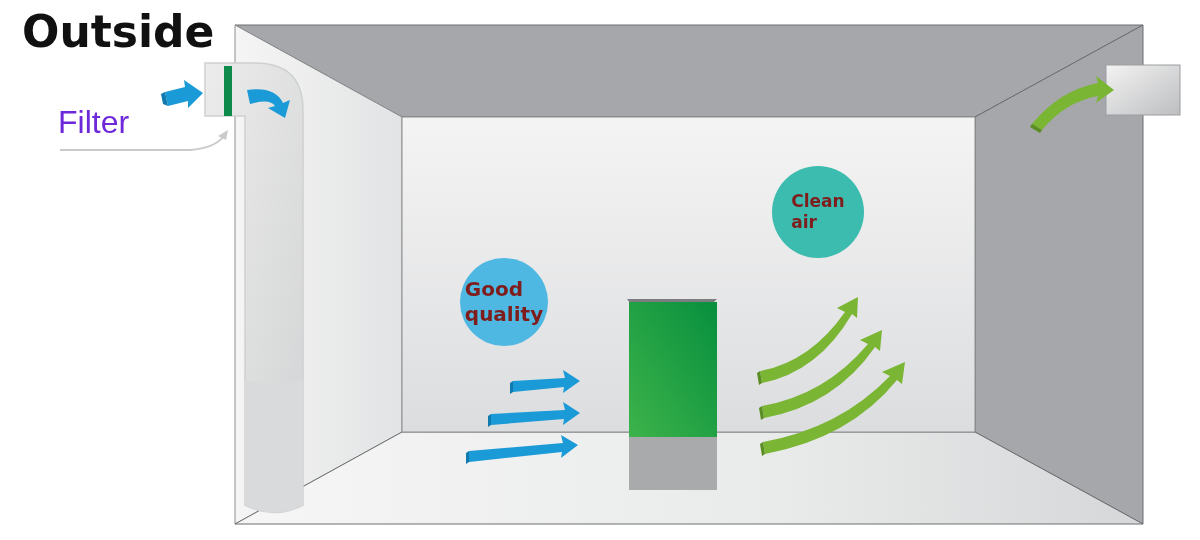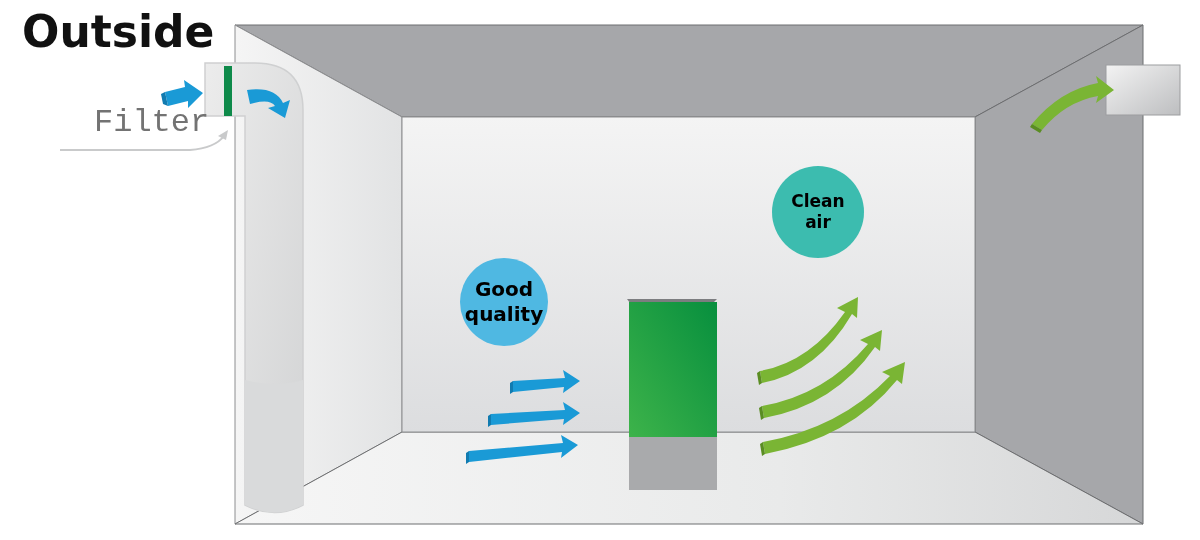--- a/index.html
+++ b/index.html
@@ -5,26 +5,26 @@
     html, body { margin: 0; padding: 0; background: #ffffff; }
     body { width: 1200px; height: 540px; overflow: hidden; position: relative; font-family: "Liberation Sans", sans-serif; }
     #stage { position: absolute; left: 0; top: 0; width: 1200px; height: 540px; }
     .label-outside {
       position: absolute; left: 22px; top: 6px;
       font-family: "DejaVu Sans", sans-serif; font-weight: bold; font-size: 44px;
       color: #111; letter-spacing: 0px;
     }
     .label-filter {
       position: absolute; left: 58px; top: 104px;
-      font-family: Liberation Mono, monospace; font-size: 32px; color: #737373; margin-left: 36px;
+      font-family: Liberation Sans, sans-serif; font-size: 32px; color: #6d28d9;
     }
     .bubble {
       position: absolute; border-radius: 50%;
-      display: flex; align-items: center; justify-content: center; text-align: center;
-      color: #000000; font-family: "DejaVu Sans", sans-serif; font-weight: bold; line-height: 1.25;
+      display: flex; align-items: center; justify-content: center; text-align: left;
+      color: #7f1d1d; font-family: "DejaVu Sans", sans-serif; font-weight: bold; line-height: 1.25;
     }
     .bubble-good { left: 460px; top: 258px; width: 88px; height: 88px; background: #4fb8e2; font-size: 20px; }
     .bubble-clean { left: 772px; top: 166px; width: 92px; height: 92px; background: #3cbcaf; font-size: 17px; }
   </style>
 </head>
 <body>
 
 <div id="stage">
   <svg width="1200" height="540" viewBox="0 0 1200 540" xmlns="http://www.w3.org/2000/svg">
     <defs>

